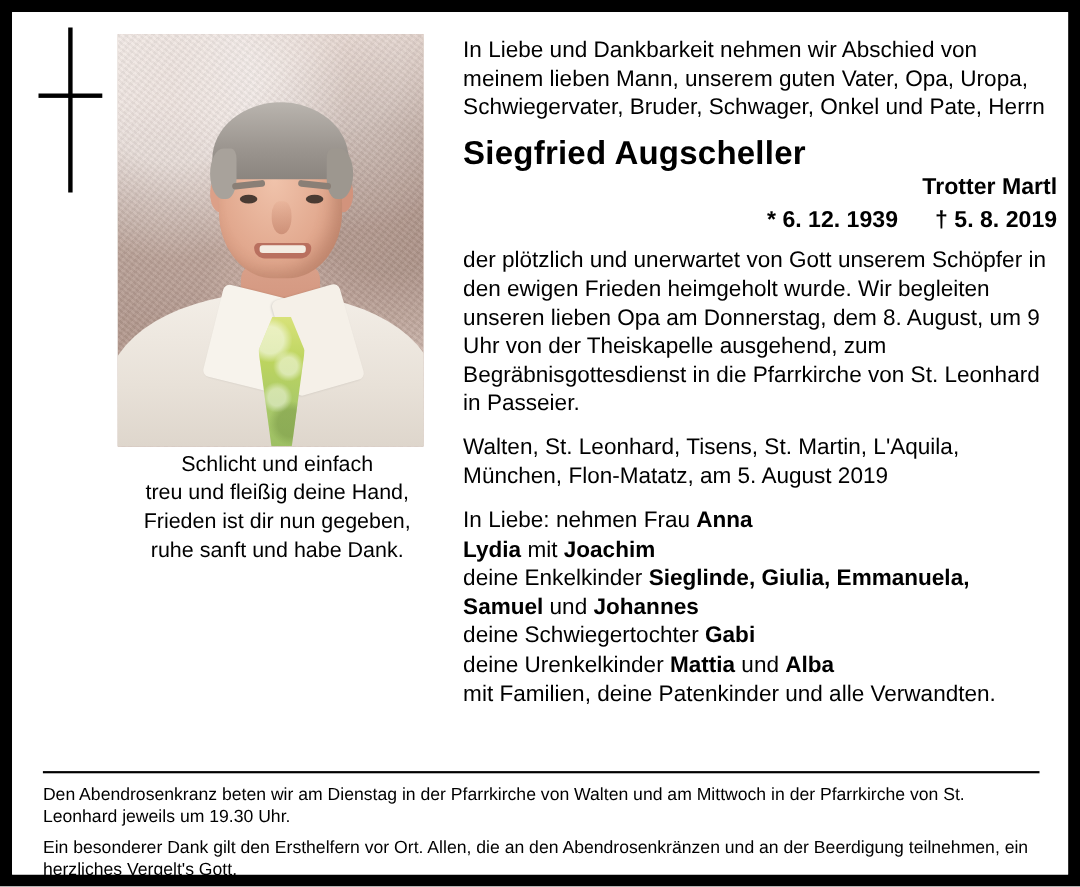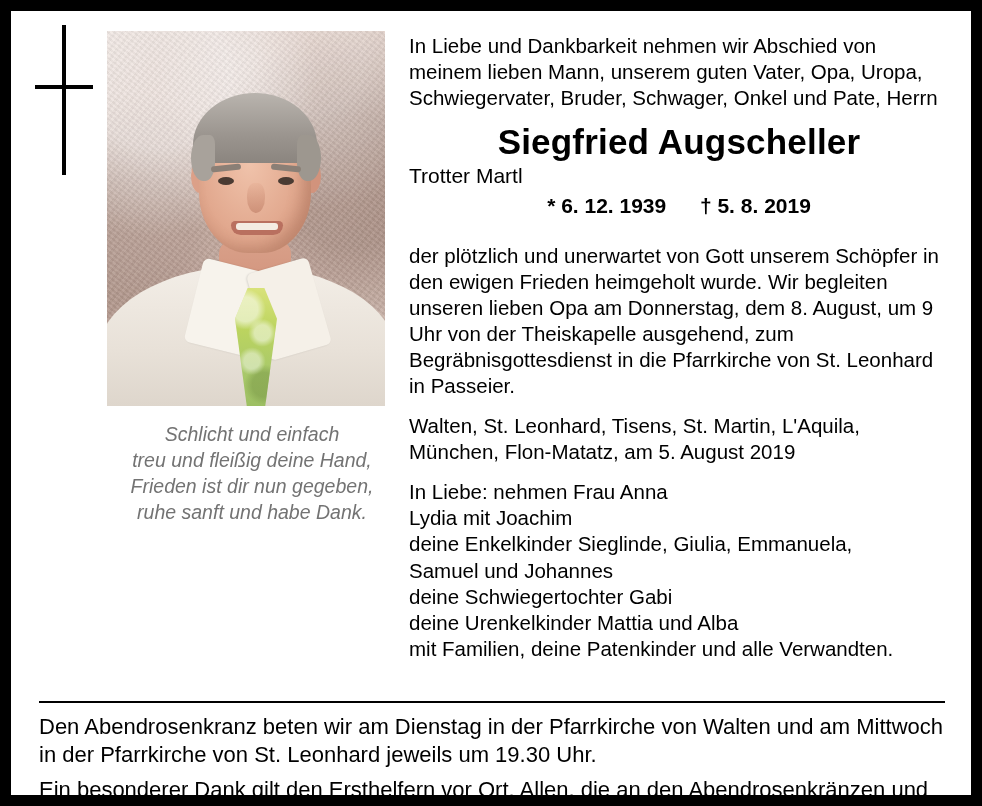--- a/index.html
+++ b/index.html
@@ -243,80 +243,78 @@
   .teeth {
     position: absolute;
     left: 129px;
     top: 192px;
     width: 42px;
     height: 7px;
     background: #f4ece2;
     border-radius: 3px;
   }
   .verse {
-    margin-top: 16px;
+    margin-top: 4px;
     text-align: center;
-    font-style: italic;
     font-size: 19.5px;
     line-height: 1.33;
-    color: #737373;
+    color: #000000;
   }
   
   .right-col {
     position: absolute;
-    left: 398px;
+    left: 410px;
     top: 22px;
     width: 540px;
   }
   .para {
     font-size: 20.5px;
     line-height: 1.27;
     margin: 0 0 14px 0;
   }
   .para.tight { margin-bottom: 12px; }
   .deceased-name {
-    text-align: center;
-    font-size: 35px;
+    font-size: 30px;
     font-weight: bold;
     letter-spacing: 0.2px;
     margin: 4px 0 2px 0;
     line-height: 1.1;
   }
   .nickname {
-    text-align: left;
-    font-size: 21px;
-    font-weight: normal;
-    margin: 0 0 6px 0;
-  }
-  .dates {
-    text-align: center;
+    text-align: right;
     font-size: 21px;
     font-weight: bold;
-    margin: 0 0 25px 0;
+    margin: 0 0 6px 0;
+  }
+  .dates {
+    text-align: right;
+    font-size: 21px;
+    font-weight: bold;
+    margin: 0 0 12px 0;
   }
   .dates .gap { display: inline-block; width: 22px; }
   .family {
     font-size: 20.5px;
     line-height: 1.28;
     margin: 0;
   }
   .family .ctr { display: block; text-align: left; }
-  .family b { font-weight: normal; }
+  .family b { font-weight: bold; }
   
   .footer {
     position: absolute;
     left: 28px;
     right: 26px;
     top: 690px;
     border-top: 2px solid #000;
     padding-top: 10px;
   }
   .footer p {
     margin: 0;
-    font-size: 22px;
+    font-size: 16px;
     line-height: 1.27;
   }
   .footer .blk { margin-bottom: 7px; }
 </style>
 </head>
 <body>
 
 <div class="obituary">
   <div class="inner">
 

